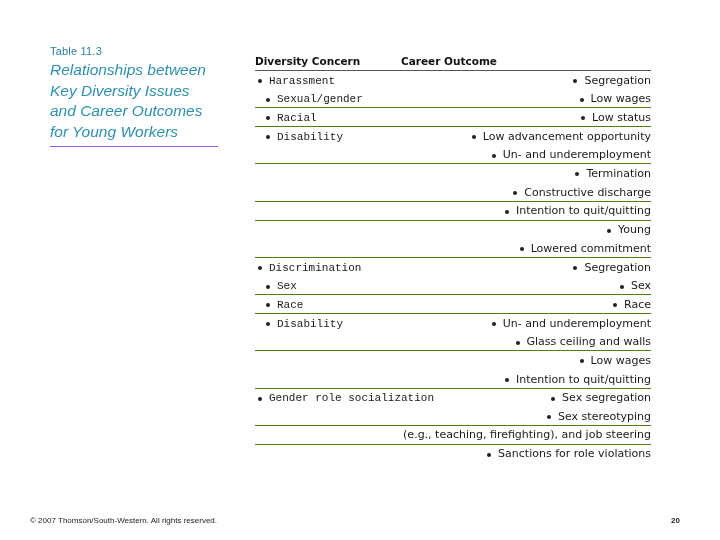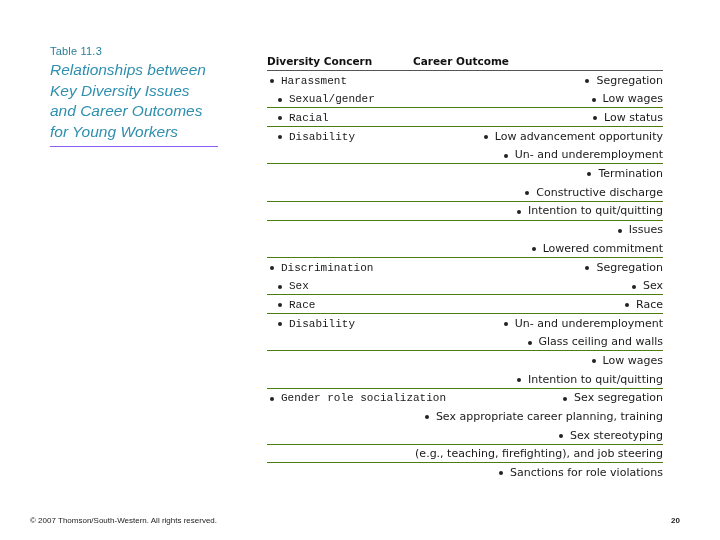--- a/index.html
+++ b/index.html
@@ -10,21 +10,21 @@
     .caption { position: absolute; left: 50px; top: 44px; width: 168px; }
     .caption .label {
       font-family: "Liberation Sans", sans-serif; font-size: 11px; color: #2b7f9a;
       letter-spacing: 0.2px; line-height: 14px;
     }
     .caption .title {
       font-family: "Liberation Sans", sans-serif; font-style: italic; font-size: 15.5px;
       line-height: 20.5px; color: #2e8fae; margin-top: 2px;
       padding-bottom: 4px; border-bottom: 1px solid #8b5cf6;
     }
-    .table { position: absolute; left: 255px; top: 52px; width: 396px; margin-left: 12px; }
+    .table { position: absolute; left: 255px; top: 52px; width: 396px; }
     .thead {
       display: flex; height: 18px; border-bottom: 1px solid #555;
       font-family: "DejaVu Sans", sans-serif; font-weight: bold; font-size: 10.5px; line-height: 18px; color: #111;
     }
     .thead .c1 { width: 146px; }
     .row { display: flex; height: 18.7px; font-size: 11px; line-height: 18.7px; box-sizing: border-box; }
     .row.rule { border-bottom: 1px solid #4d7c0f; }
     .cell1 { width: 146px; white-space: nowrap; font-family: Liberation Mono, monospace; }
     .cell2 { flex: 1; white-space: nowrap; text-align: right; }
     .item { display: inline-flex; align-items: center; }
@@ -125,21 +125,21 @@
         <div class="cell1"></div>
         <div class="cell2"><span class="item lvl1">
             <span class="bullet"></span>
             <span>Intention to quit/quitting</span>
           </span></div>
       </div>
       <div class="row">
         <div class="cell1"></div>
         <div class="cell2"><span class="item lvl1">
             <span class="bullet"></span>
-            <span>Issues</span>
+            <span>Young</span>
           </span></div>
       </div>
       <div class="row rule">
         <div class="cell1"></div>
         <div class="cell2"><span class="item lvl1">
             <span class="bullet"></span>
             <span>Lowered commitment</span>
           </span></div>
       </div>
       <div class="row">
@@ -204,27 +204,20 @@
           </span></div>
       </div>
       <div class="row">
         <div class="cell1"><span class="item lvl1">
             <span class="bullet"></span>
             <span>Gender role socialization</span>
           </span></div>
         <div class="cell2"><span class="item lvl1">
             <span class="bullet"></span>
             <span>Sex segregation</span>
-          </span></div>
-      </div>
-      <div class="row">
-        <div class="cell1"></div>
-        <div class="cell2"><span class="item lvl1">
-            <span class="bullet"></span>
-            <span>Sex appropriate career planning, training</span>
           </span></div>
       </div>
       <div class="row rule">
         <div class="cell1"></div>
         <div class="cell2"><span class="item lvl1">
             <span class="bullet"></span>
             <span>Sex stereotyping</span>
           </span></div>
       </div>
       <div class="row rule">

